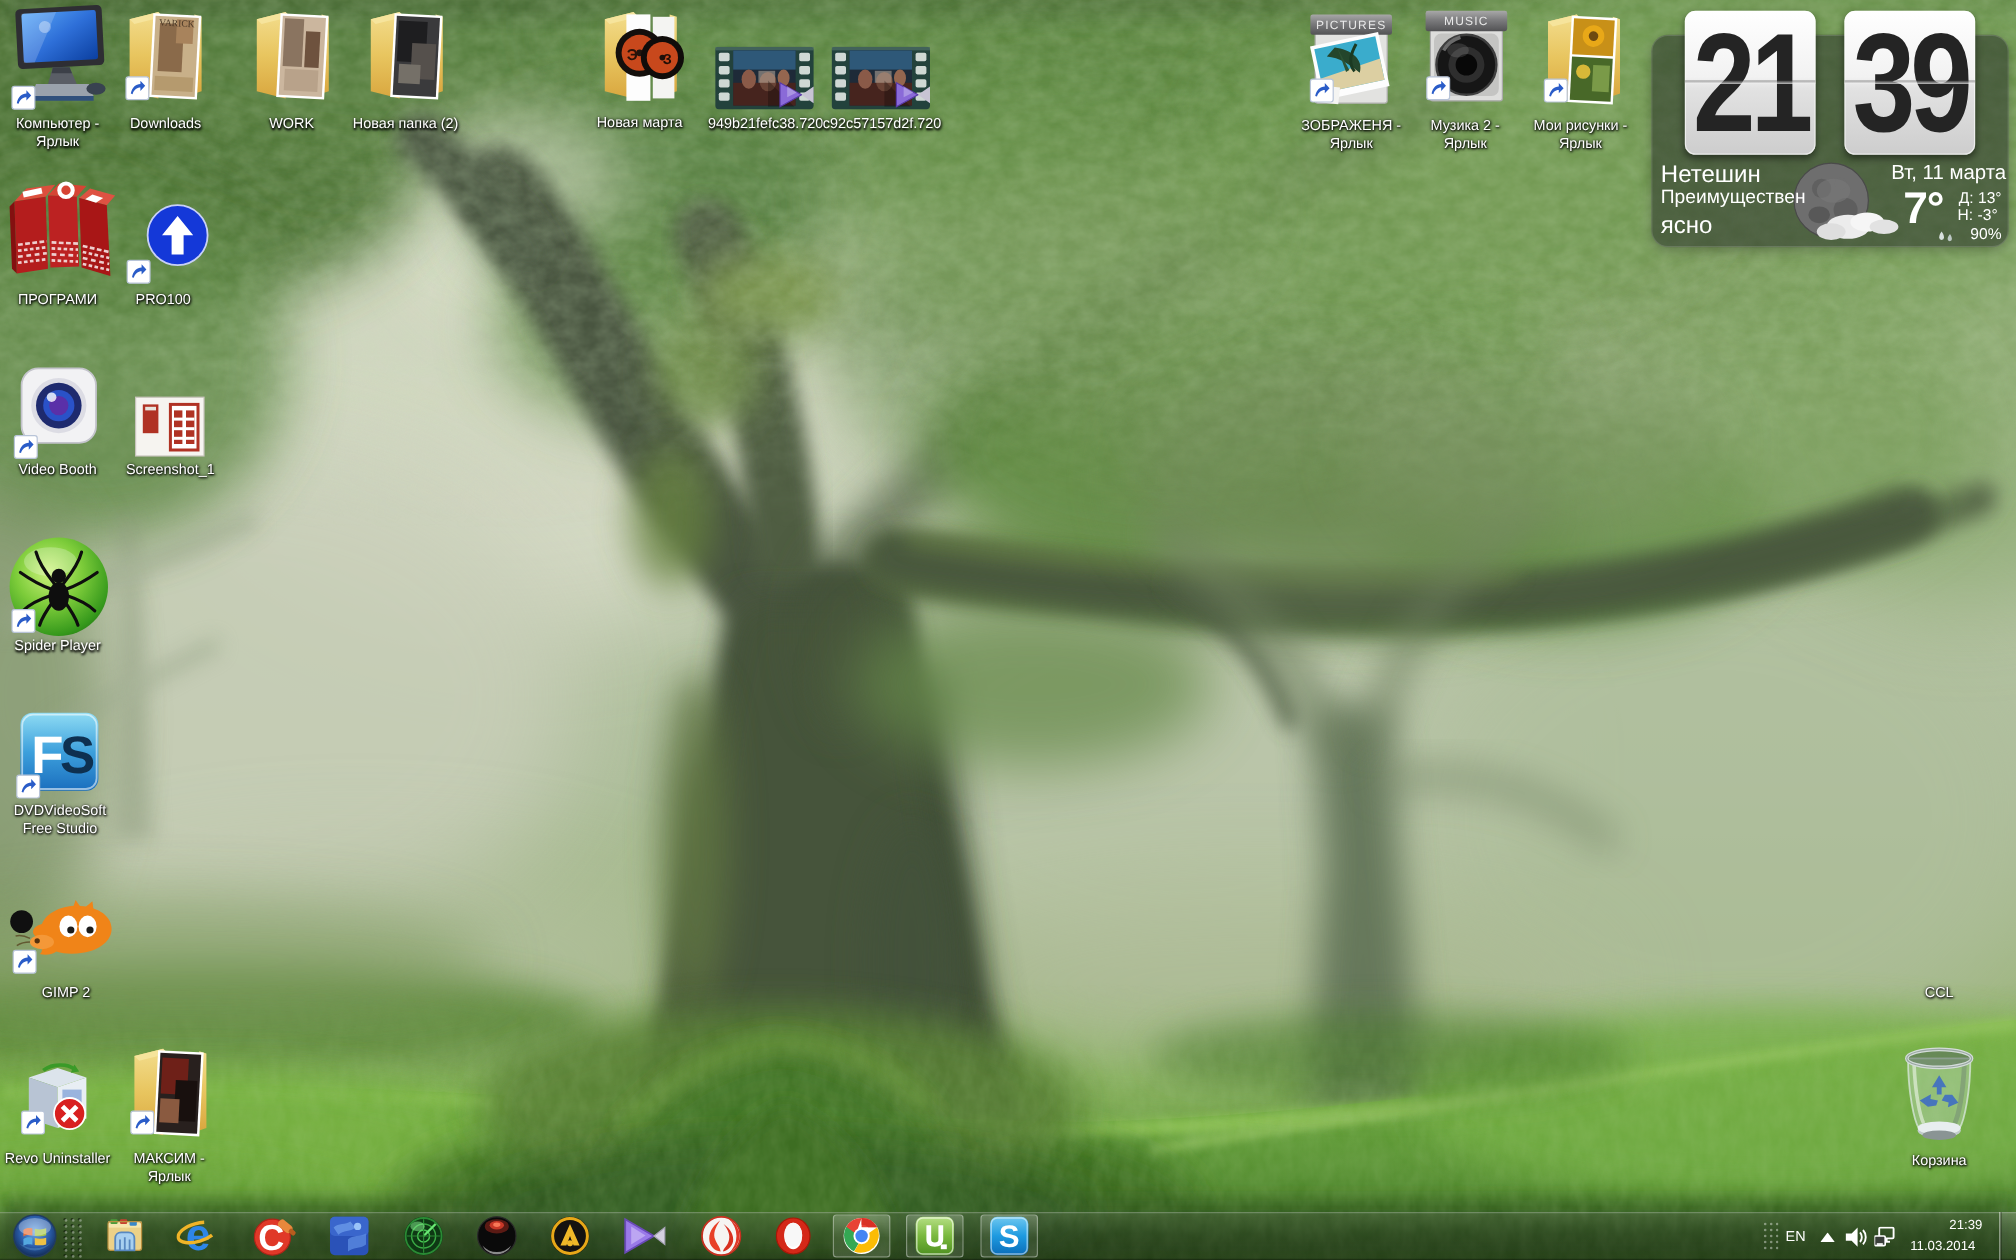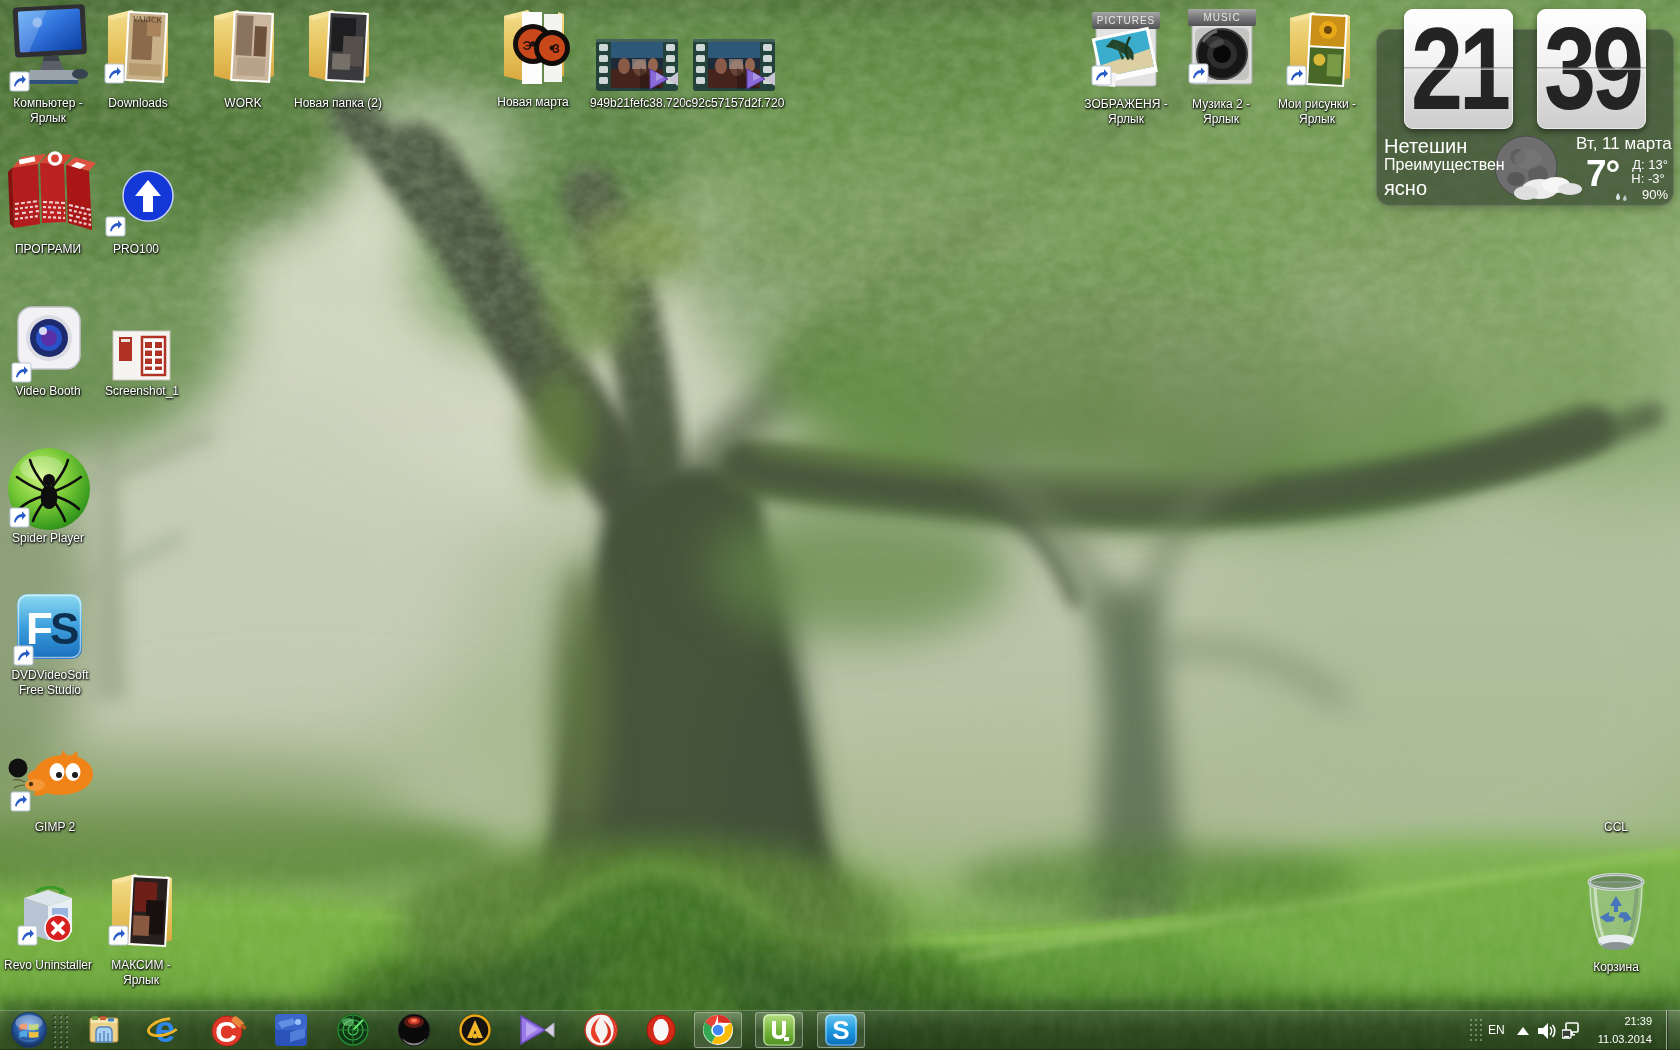--- a/index.html
+++ b/index.html
@@ -896,18 +896,18 @@
 <path d="M12,5 a6,6 0 0 1 0,8 M14.5,3 a9,9 0 0 1 0,12" stroke="#fff" stroke-width="1.6" fill="none"></path>
 </svg>
 <svg width="20" height="18" style="position:absolute;left:1562px;top:12px">
 <rect x="4" y="1" width="12" height="9" rx="1" fill="none" stroke="#fff" stroke-width="1.6"></rect>
 <rect x="7" y="12" width="6" height="1.6" fill="#fff"></rect>
 <rect x="9" y="10" width="2" height="3" fill="#fff"></rect>
 <rect x="0" y="8" width="9" height="8" rx="1" fill="#3a3f3a" stroke="#fff" stroke-width="1.4"></rect>
 <rect x="2" y="14" width="5" height="1.4" fill="#fff"></rect>
 </svg>
 <div class="tray" style="left:1596px;top:5px;width:56px;text-align:right">21:39</div>
-<div class="tray" style="left:1586px;top:23px;width:66px;text-align:right">11.03.2014</div>
+<div class="tray" style="left:1586px;top:23px;width:66px;text-align:center">11.03.2014</div>
 <div style="position:absolute;left:1666px;top:0;width:14px;height:40px;border-left:1px solid rgba(255,255,255,.5);background:linear-gradient(rgba(255,255,255,.14),rgba(255,255,255,.03));box-shadow:inset 1px 0 0 rgba(0,0,0,.4)"></div>
 
 </div>
 
 </div>
 
 </body></html>

